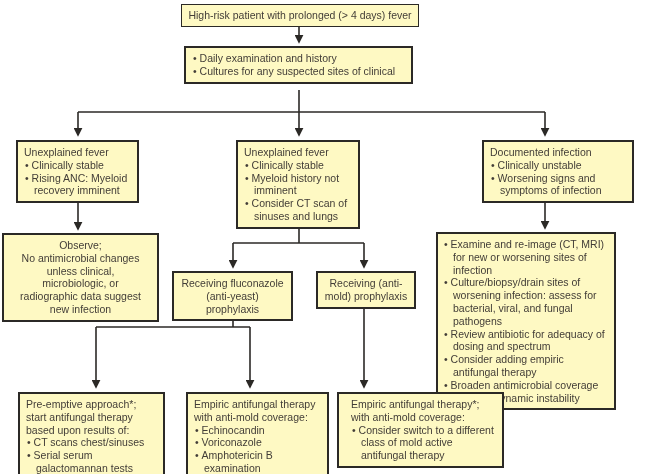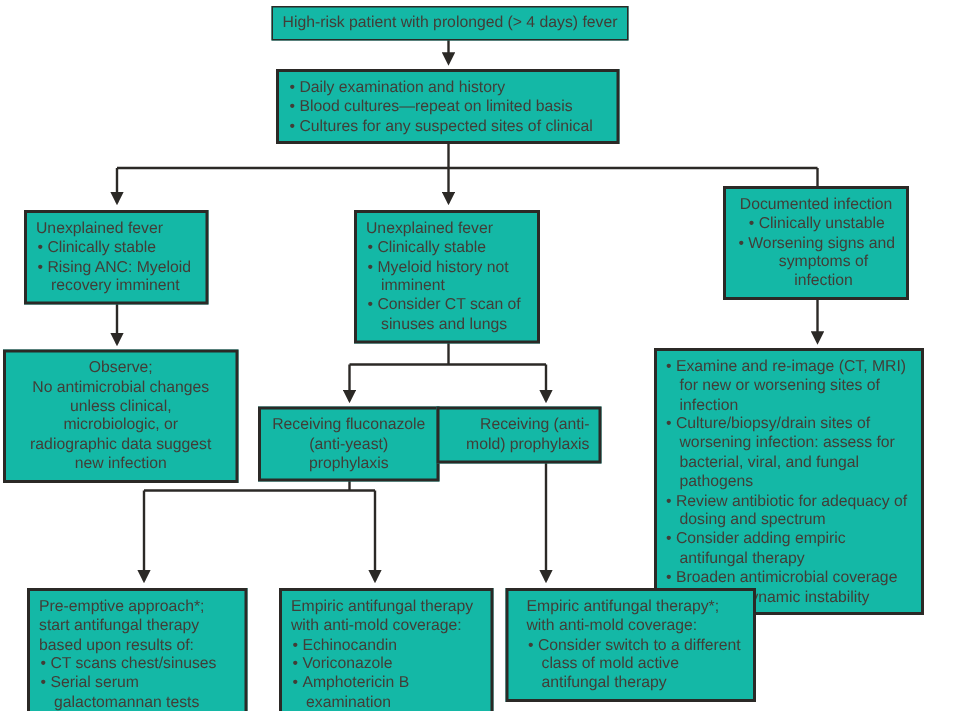--- a/index.html
+++ b/index.html
@@ -4,21 +4,21 @@
 <style>
   html,body{margin:0;padding:0;background:#ffffff;}
   .canvas{
     position:relative;width:650px;height:474px;background:#ffffff;overflow:hidden;
     font-family:"Liberation Sans","DejaVu Sans",sans-serif;
     color:#423d37;font-size:10.5px;line-height:12.8px;
   }
   .connectors{position:absolute;left:0;top:0;z-index:0;}
   .node{
     position:absolute;z-index:1;box-sizing:border-box;
-    background:#14b8a6;border:2px solid #2b2926;
+    background:#fef9c3;border:2px solid #2b2926;
     padding:4px 6px;
   }
   .node.thin{border-width:1.5px;}
   .node.center{text-align:center;}
   .nowrap{white-space:nowrap;}
   .bullet{padding-left:10px;text-indent:-9px;}
   .bullet::before{content:"\2022\00a0";}
   .line{display:block;}
 </style>
 </head>
@@ -57,38 +57,37 @@
       <path d="M364 302 L364 387" marker-end="url(#arrow)"></path>
     </g>
   </svg>
 
   <div class="node thin center" style="left:181px;top:4px;width:238px;">
     <span class="line nowrap">High-risk patient with prolonged (&gt; 4 days) fever</span>
   </div>
 
   <div class="node" style="left:184px;top:46px;width:229px;">
     <div class="bullet">Daily examination and history</div>
-    <div class="bullet">Blood cultures—repeat on limited basis</div>
     <div class="bullet">Cultures for any suspected sites of clinical</div>
   </div>
 
   <div class="node" style="left:16px;top:140px;width:123px;min-height:60px;">
     <div class="line">Unexplained fever</div>
     <div class="bullet">Clinically stable</div>
     <div class="bullet">Rising ANC: Myeloid recovery imminent</div>
   </div>
 
   <div class="node" style="left:236px;top:140px;width:124px;min-height:88px;">
     <div class="line">Unexplained fever</div>
     <div class="bullet">Clinically stable</div>
     <div class="bullet">Myeloid history not imminent</div>
     <div class="bullet">Consider CT scan of sinuses and lungs</div>
   </div>
 
-  <div class="node" style="left:482px;top:124px;width:124px;min-height:60px;text-align:center;">
+  <div class="node" style="left:482px;top:140px;width:152px;min-height:60px;">
     <div class="line">Documented infection</div>
     <div class="bullet">Clinically unstable</div>
     <div class="bullet">Worsening signs and symptoms of infection</div>
   </div>
 
   <div class="node center" style="left:2px;top:233px;width:157px;min-height:64px;padding:4px 13px;">
     <span class="line">Observe;</span>
     <span class="line">No antimicrobial changes unless clinical, microbiologic, or radiographic data suggest new infection</span>
   </div>
 
@@ -97,21 +96,21 @@
     <div class="bullet">Culture/biopsy/drain sites of worsening infection: assess for bacterial, viral, and fungal pathogens</div>
     <div class="bullet">Review antibiotic for adequacy of dosing and spectrum</div>
     <div class="bullet">Consider adding empiric antifungal therapy</div>
     <div class="bullet">Broaden antimicrobial coverage for hemodynamic instability</div>
   </div>
 
   <div class="node center" style="left:172px;top:271px;width:121px;min-height:32px;">
     <span>Receiving fluconazole (anti-yeast) prophylaxis</span>
   </div>
 
-  <div class="node center" style="left:291px;top:271px;width:110px;min-height:32px;text-align:right;">
+  <div class="node center" style="left:316px;top:271px;width:100px;min-height:32px;">
     <span>Receiving (anti-mold) prophylaxis</span>
   </div>
 
   <div class="node" style="left:18px;top:392px;width:147px;min-height:76px;">
     <div class="line">Pre-emptive approach*; start antifungal therapy based upon results of:</div>
     <div class="bullet">CT scans chest/sinuses</div>
     <div class="bullet">Serial serum galactomannan tests</div>
   </div>
 
   <div class="node" style="left:186px;top:392px;width:143px;min-height:62px;">

